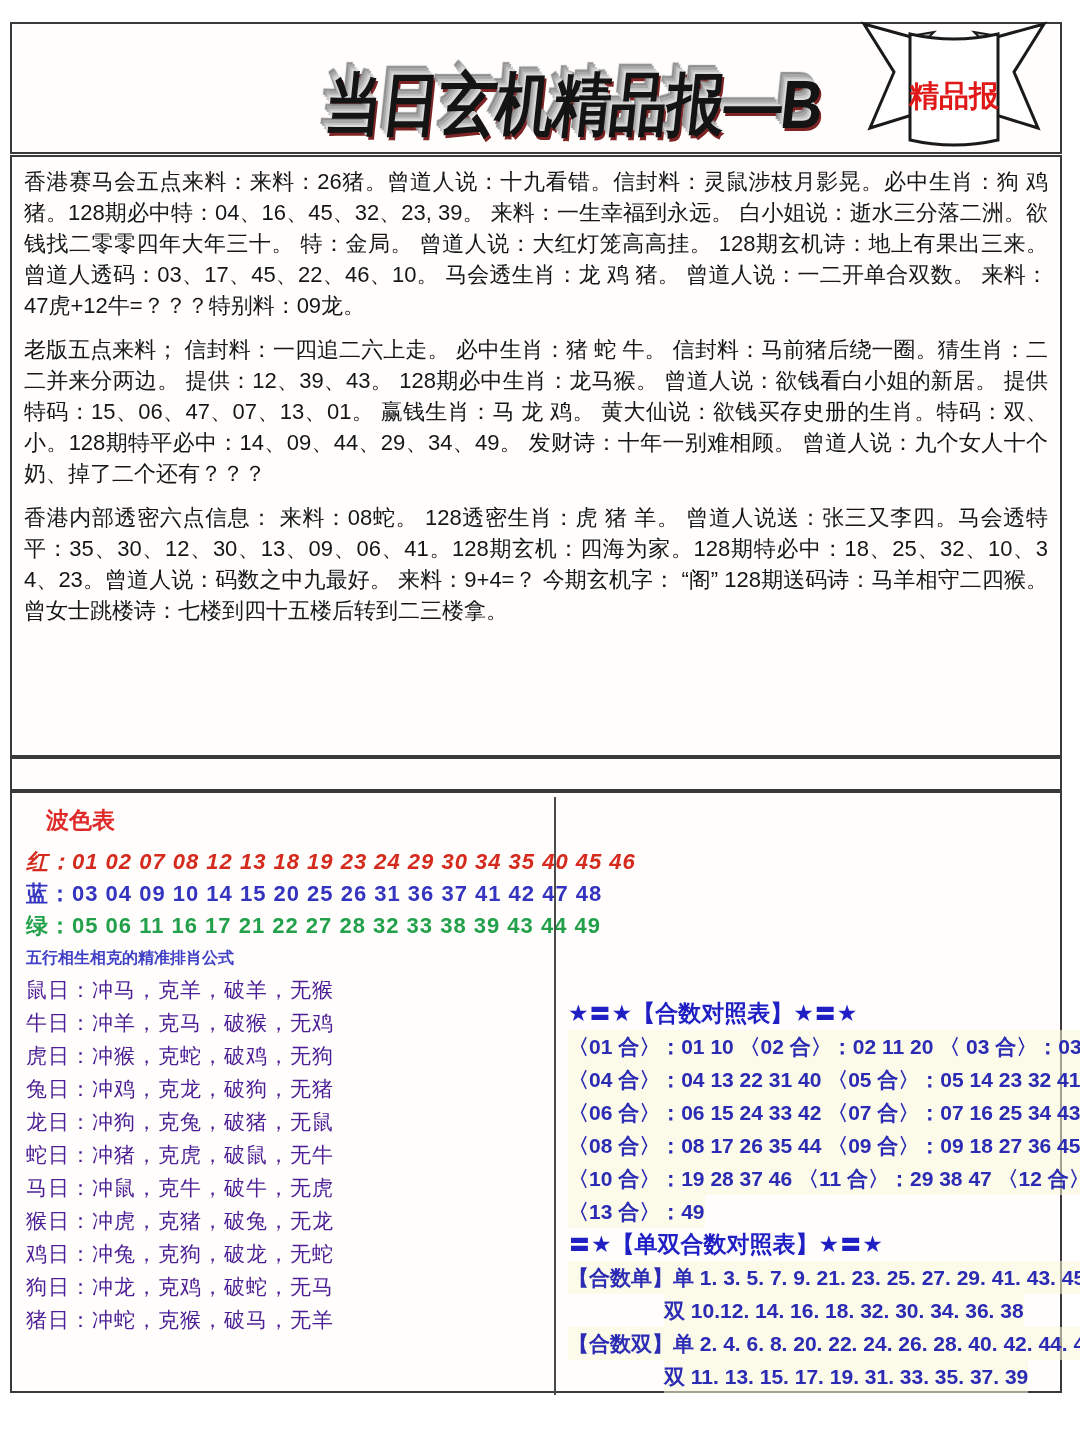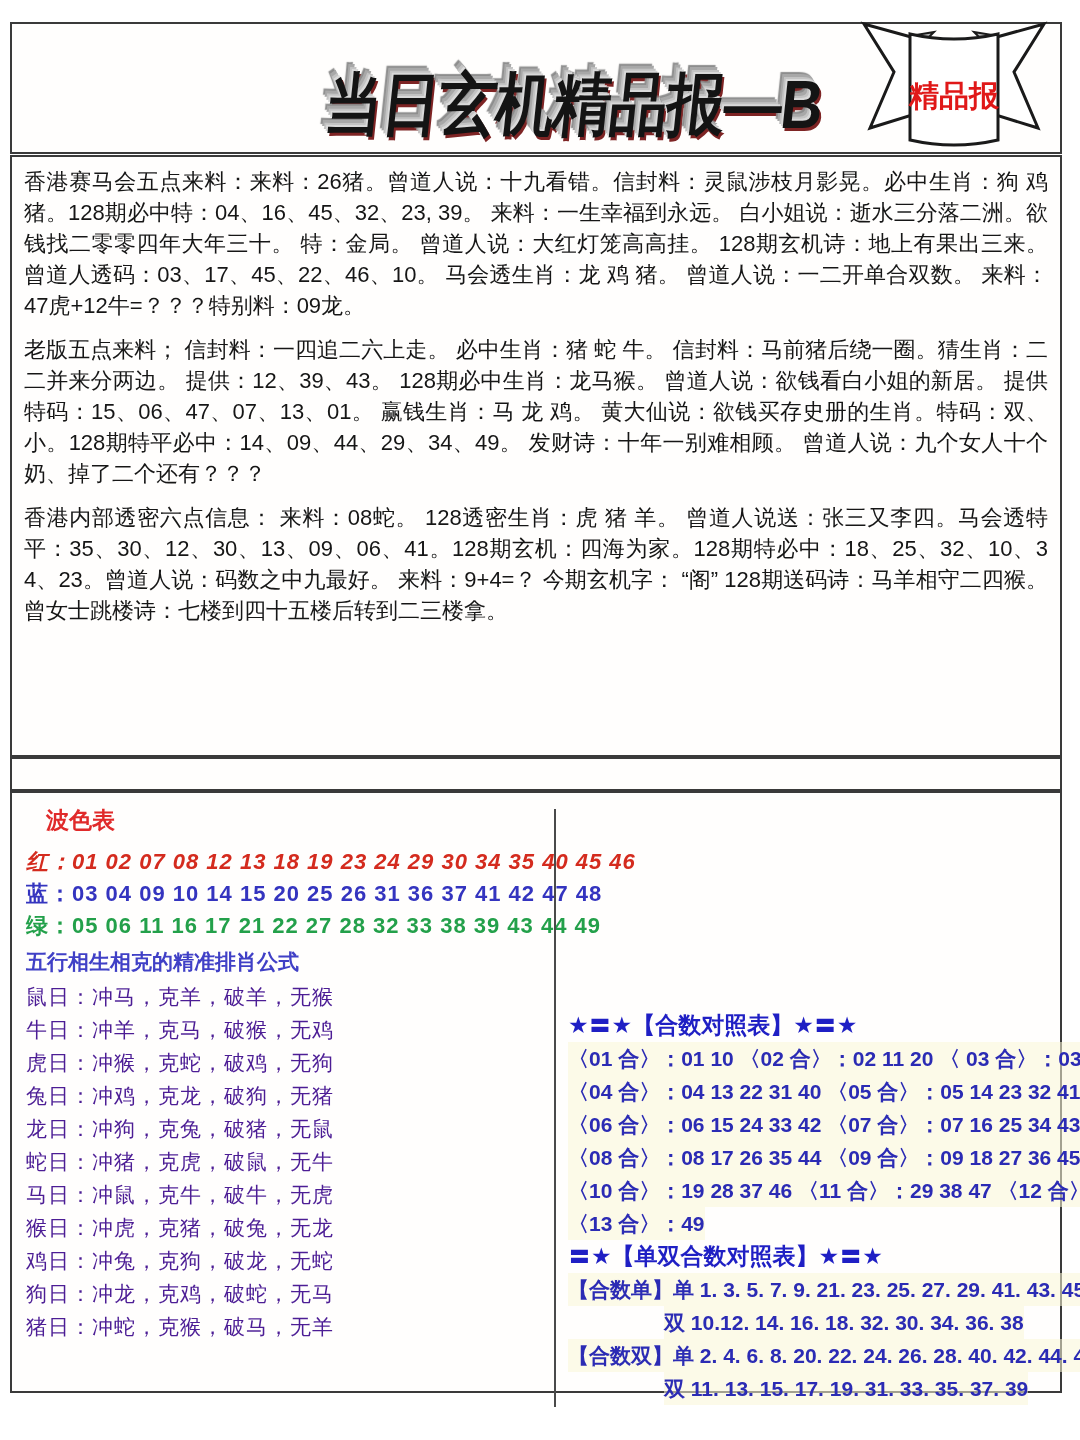--- a/index.html
+++ b/index.html
@@ -18,28 +18,28 @@
   .ribbon text{font-family:"Liberation Sans","DejaVu Sans",sans-serif;font-weight:bold;}
   
   .text-box{left:10px;top:155px;width:1052px;height:602px;padding:9px 12px 0 12px;}
   .para{font-size:22px;line-height:31px;font-weight:normal;color:#161616;
         text-align:justify;word-break:break-all;margin:0 0 13px 0;}
   
   .strip{left:10px;top:757px;width:1052px;height:34px;}
   
   .lower-box{left:10px;top:791px;width:1052px;height:602px;}
   .col-left{position:absolute;left:0;top:0;width:542px;height:750px;padding:12px 6px 12px 14px;box-sizing:border-box;}
-  .col-right{position:absolute;left:542px;top:16px;width:506px;height:598px;
+  .col-right{position:absolute;left:542px;top:4px;width:506px;height:598px;
              border-left:2px solid #4a4a4a;padding:200px 4px 0 12px;box-sizing:border-box;}
   .wave-title{color:#e02a2a;font-size:23px;font-weight:bold;padding-left:20px;margin-bottom:10px;}
   .wave-row{font-size:22px;font-weight:bold;line-height:32px;white-space:nowrap;letter-spacing:1px;}
   .wave-red{color:#d42b1e;font-style:italic;}
   .wave-blue{color:#3434bf;}
   .wave-green{color:#23a04a;}
-  .formula-title{color:#4040c6;font-size:21px;font-weight:bold;margin:6px 0 4px 0;}
+  .formula-title{color:#4040c6;font-size:16px;font-weight:bold;margin:6px 0 4px 0;}
   .zodiac-row{color:#4c1d95;font-size:21px;font-weight:normal;line-height:33px;letter-spacing:1px;}
   .sum-header{color:#1f1fc4;font-size:23px;font-weight:bold;line-height:33px;white-space:nowrap;}
   .sum-row{color:#2b2bb4;font-size:21px;font-weight:bold;line-height:33px;white-space:nowrap;
            background:rgba(250,246,215,0.55);display:table;}
   .oe-line{color:#2b2bb4;font-size:21px;font-weight:bold;line-height:33px;white-space:nowrap;
            background:rgba(250,246,215,0.55);display:table;}
   .oe-indent{margin-left:96px;}
 </style>
 </head>
 <body>

